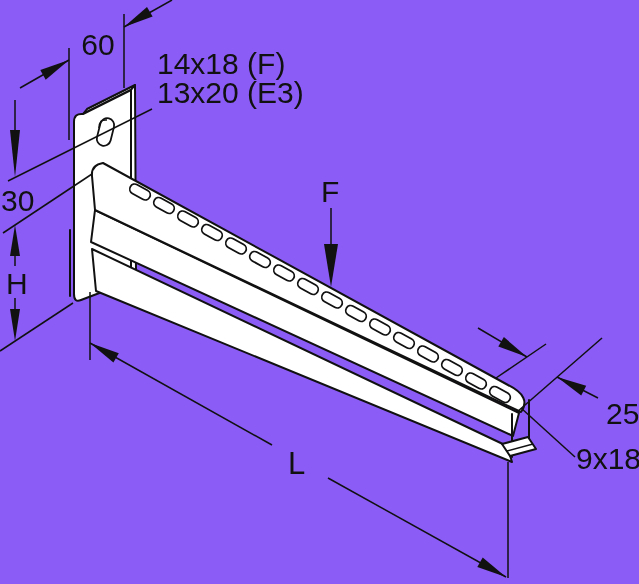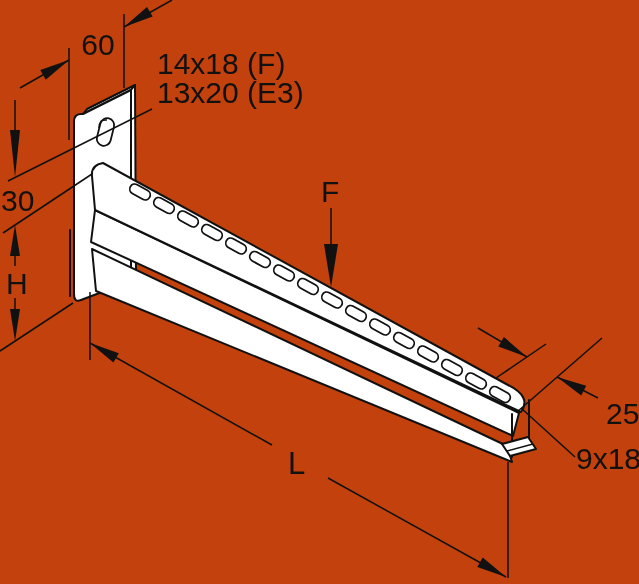--- a/index.html
+++ b/index.html
@@ -4,21 +4,21 @@
 <style>
   html, body {
     margin: 0;
     padding: 0;
     background: #ffffff;
   }
   .canvas {
     position: relative;
     width: 639px;
     height: 584px;
-    background: #c2410c;
+    background: #8b5cf6;
     overflow: hidden;
     font-family: "Liberation Sans", sans-serif;
   }
   svg text {
     font-family: "Liberation Sans", sans-serif;
     fill: #111111;
   }
   .dim-text {
     font-size: 30px;
   }

